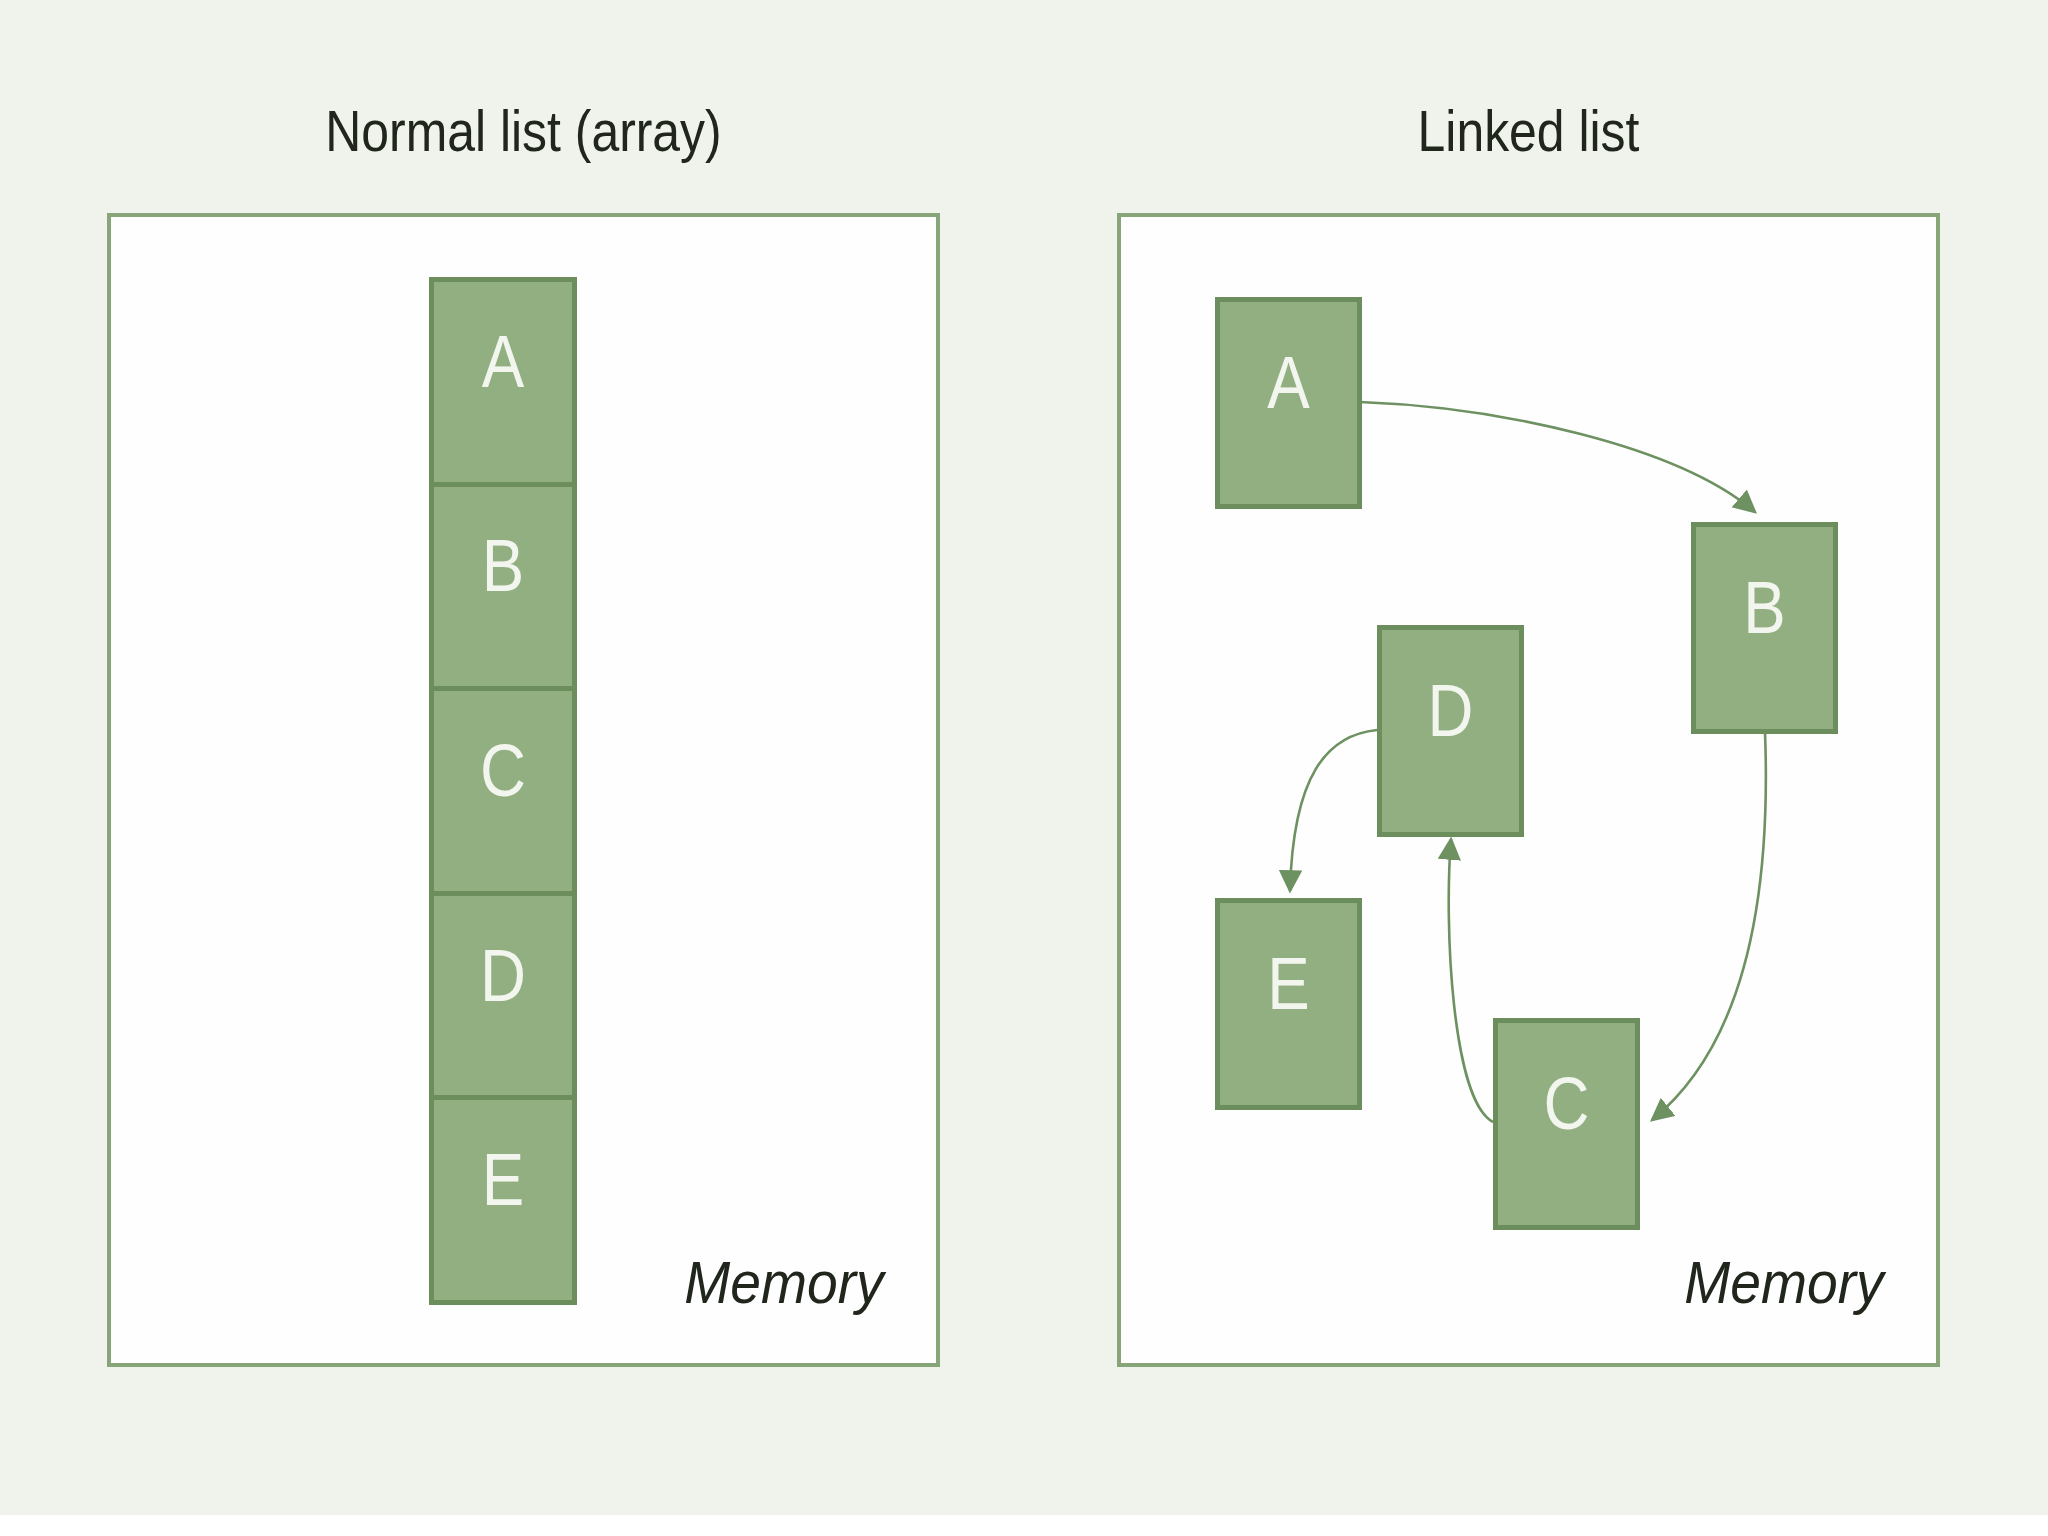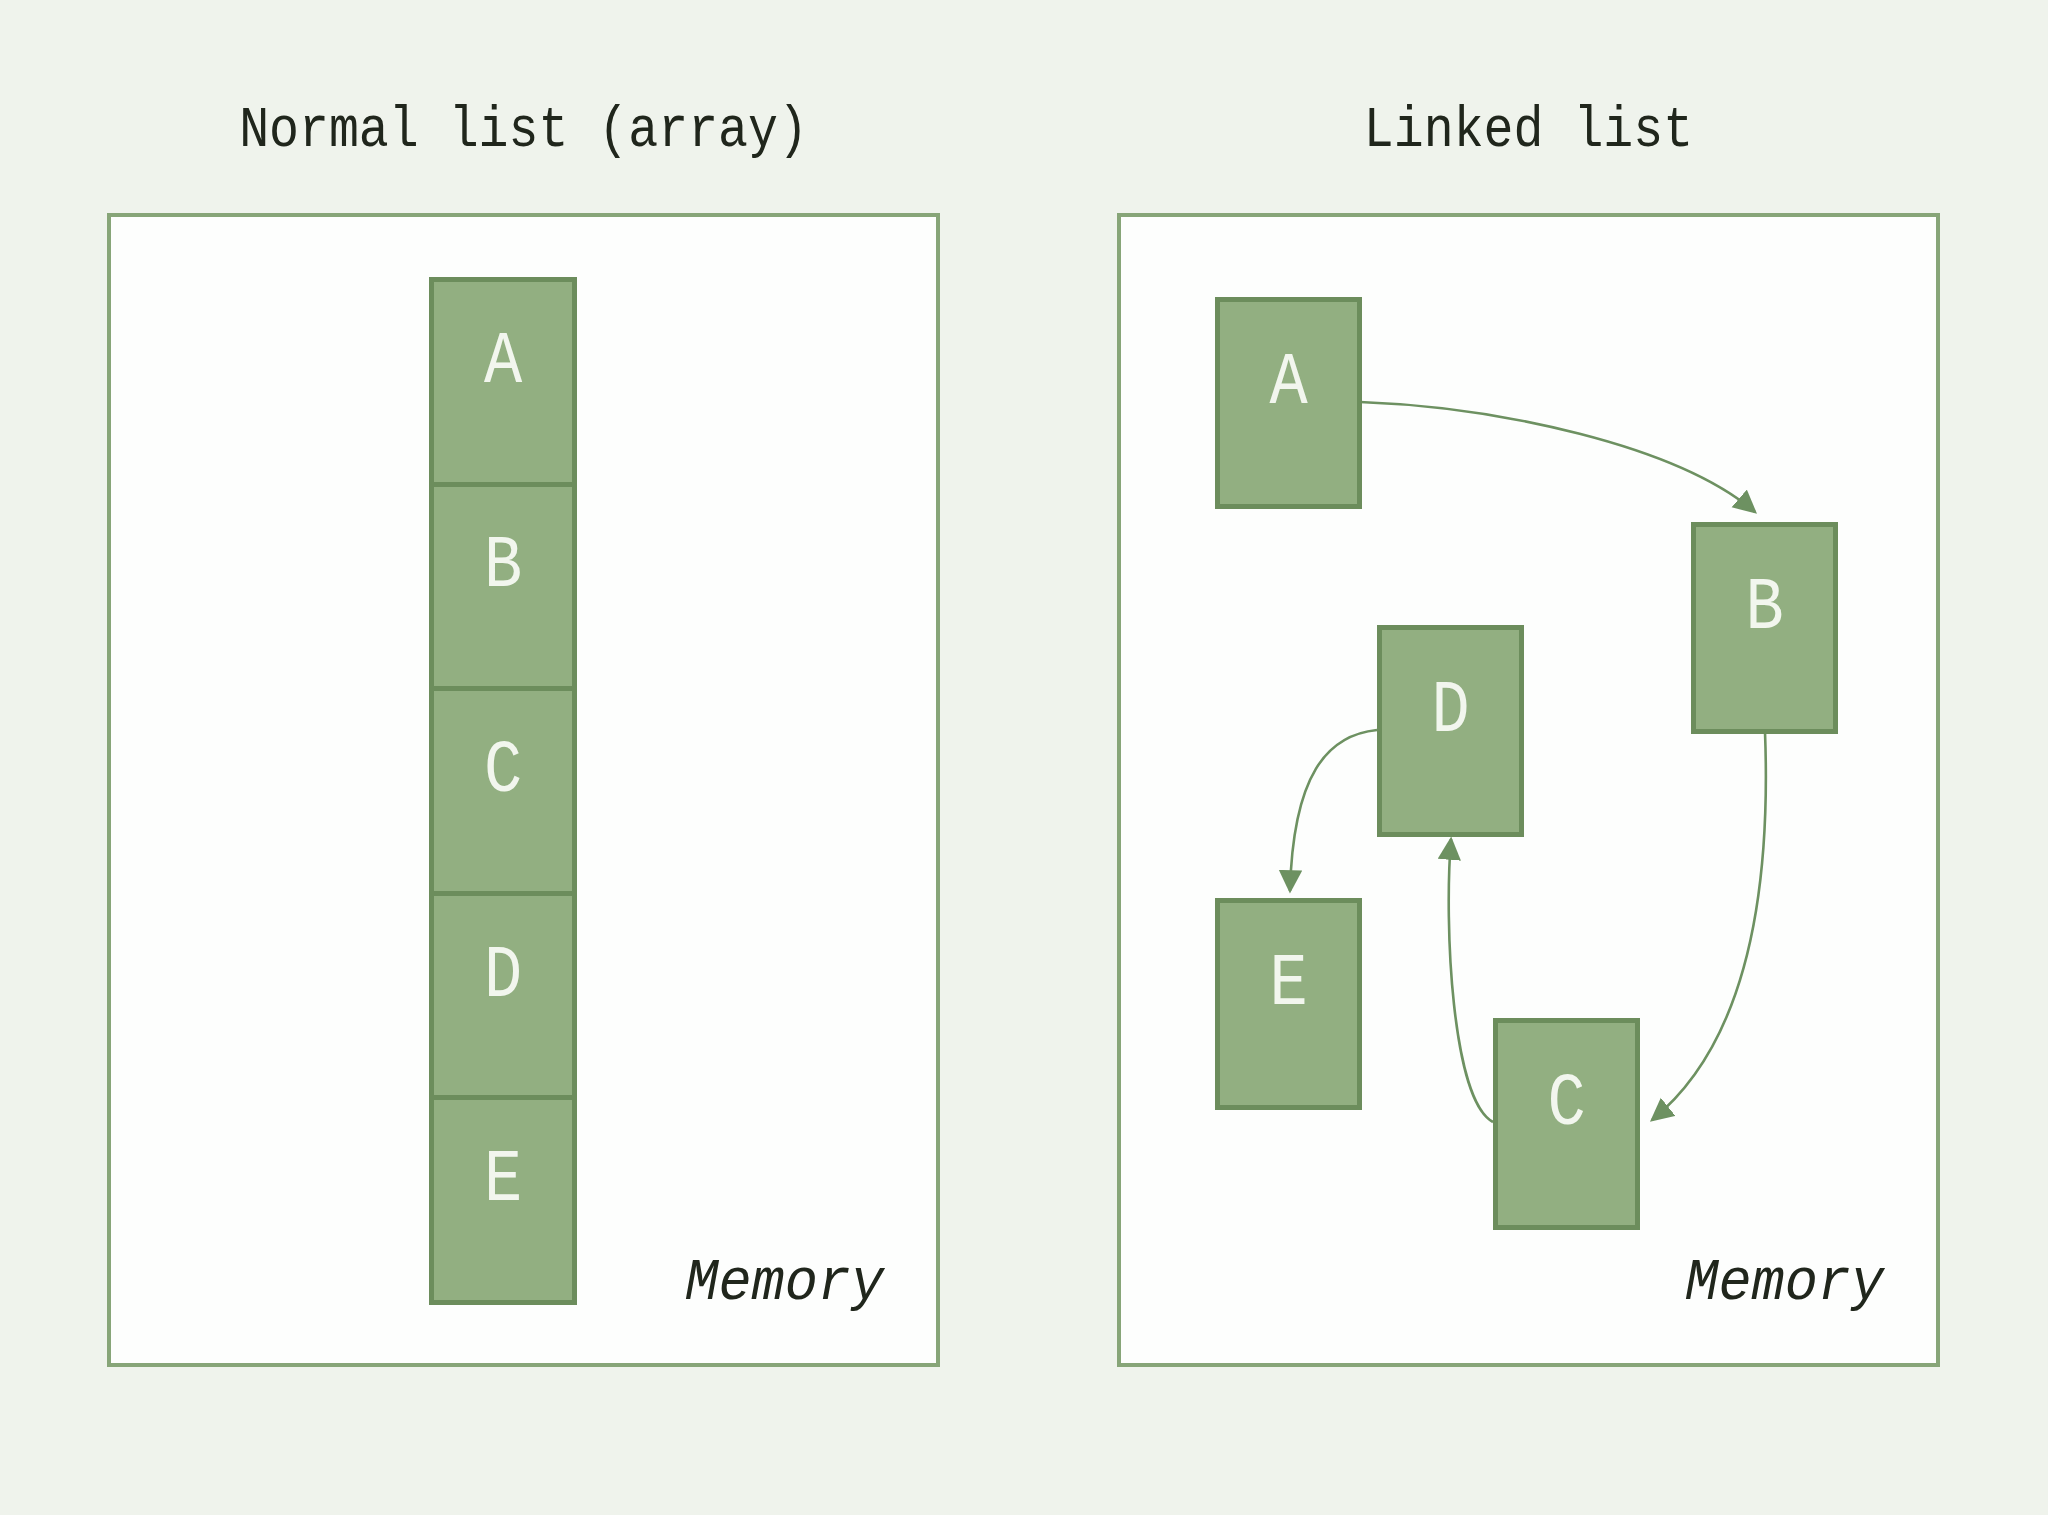--- a/index.html
+++ b/index.html
@@ -1,21 +1,21 @@
 <!DOCTYPE html>
 <html><head>
 <meta charset="utf-8">
 <style>
   html, body { margin: 0; padding: 0; }
   .canvas {
     position: relative;
     width: 2048px;
     height: 1515px;
     background: #eff3ec;
-    font-family: Liberation Mono, monospace;
+    font-family: Liberation Sans, sans-serif;
     overflow: hidden;
   }
   .panel-title {
     position: absolute;
     top: 96px;
     height: 70px;
     line-height: 70px;
     text-align: center;
     font-size: 58px;
     color: #20261c;

